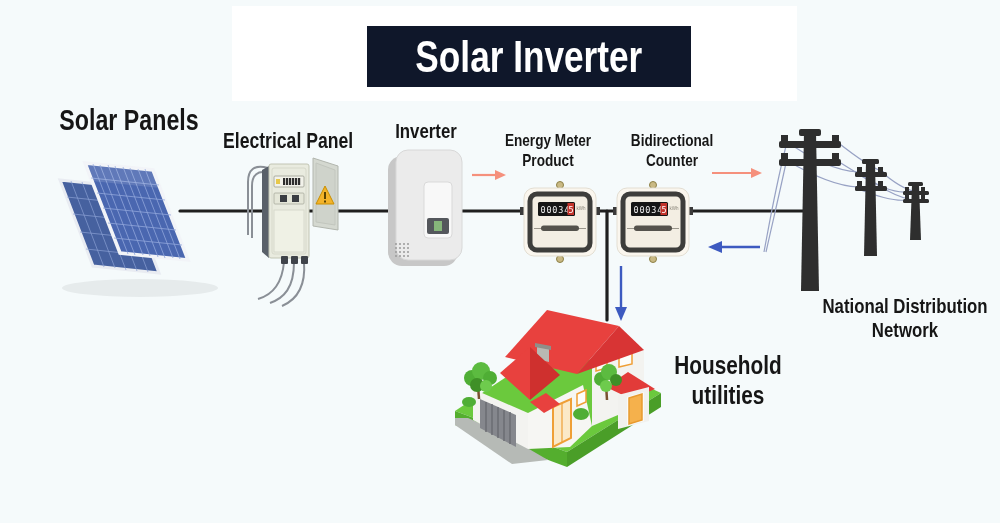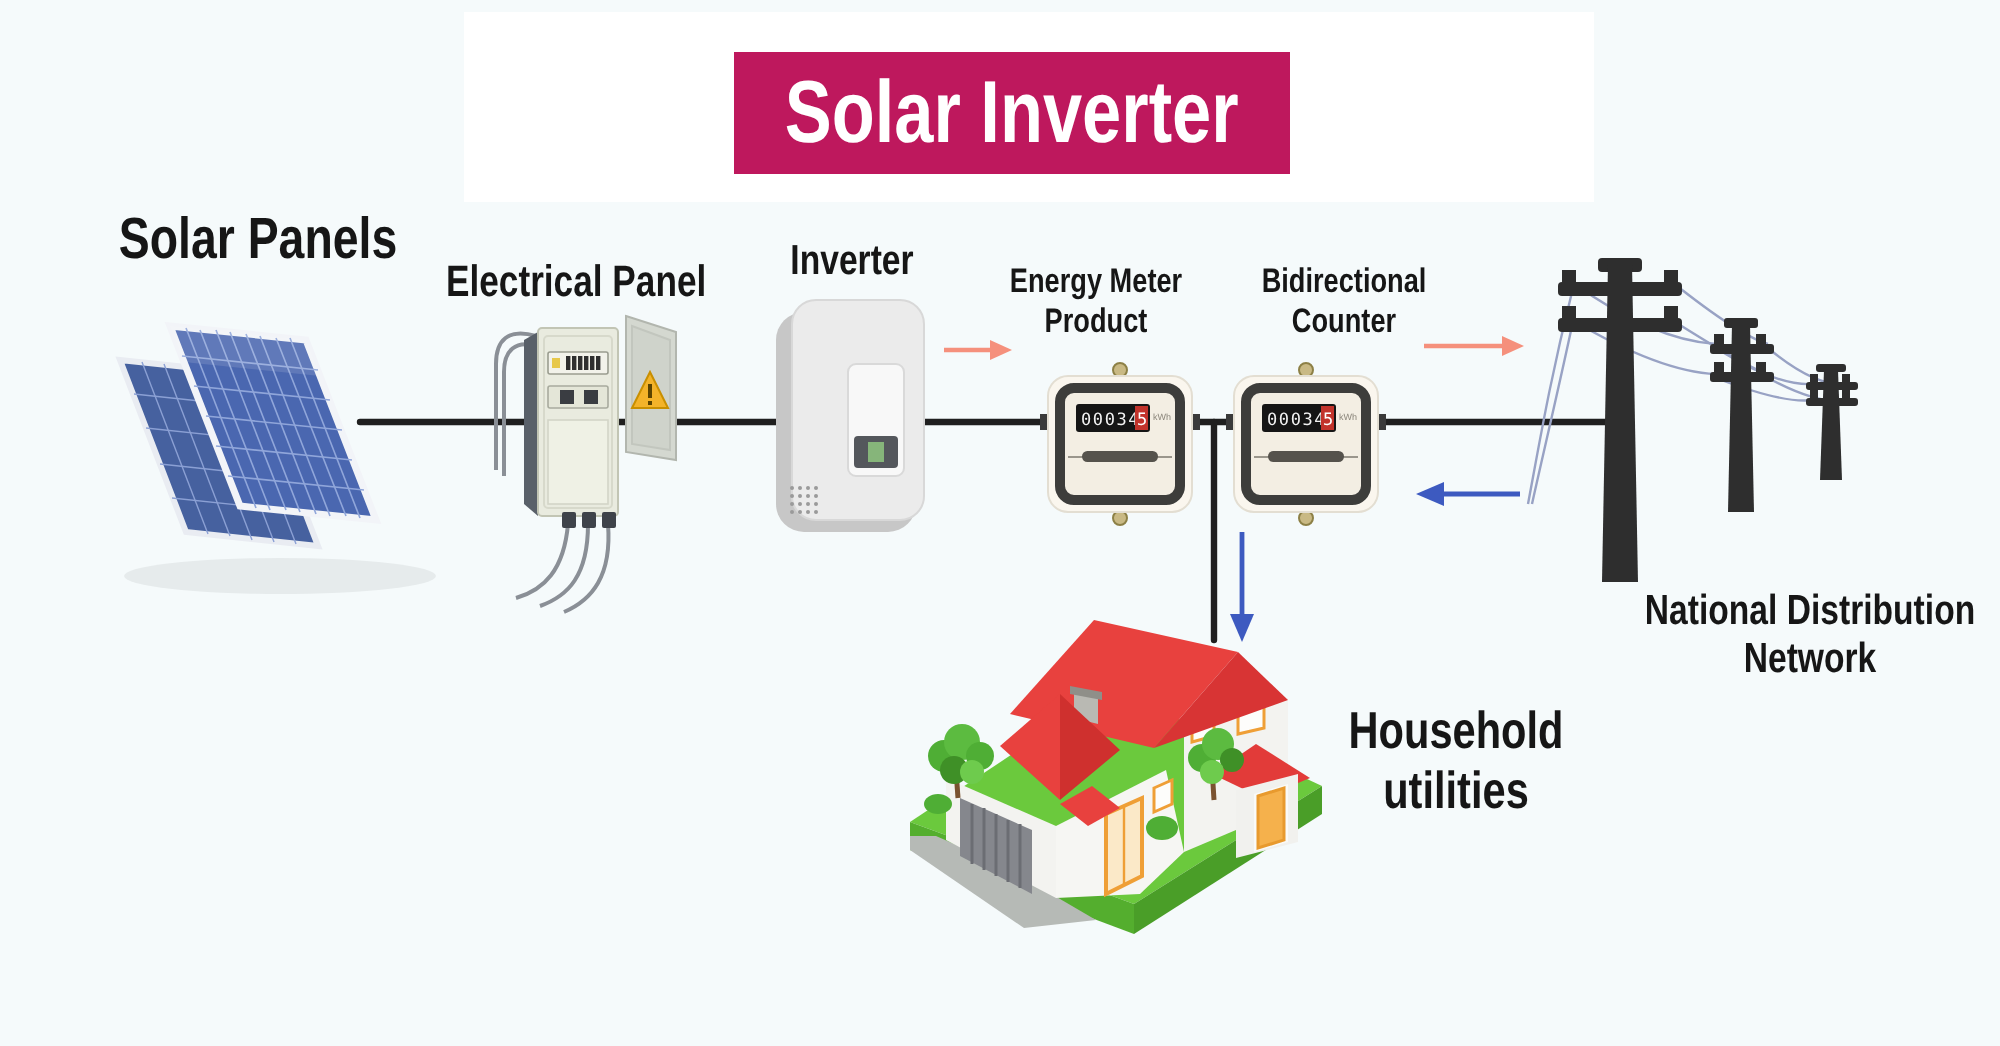--- a/index.html
+++ b/index.html
@@ -2,21 +2,21 @@
 <html><head>
 <meta charset="utf-8">
 <style>
   html,body{margin:0;padding:0;}
   .canvas{
     position:relative;width:1000px;height:523px;overflow:hidden;
     background:#f5fafb;font-family:"Liberation Sans",sans-serif;
   }
   .title-card{position:absolute;left:232px;top:6px;width:565px;height:95px;background:#ffffff;}
   .banner{
-    position:absolute;left:367px;top:26px;width:278px;height:61px;background:#be185d;
+    position:absolute;left:367px;top:26px;width:324px;height:61px;background:#0f172a;
     display:flex;align-items:center;justify-content:center;
   }
   .banner span{
     color:#ffffff;font-size:44px;font-weight:700;white-space:nowrap;
     display:inline-block;transform:scaleX(0.8);
   }
   .lbl{
     position:absolute;font-weight:700;color:#161616;text-align:center;line-height:1.16;
     transform:scaleX(0.8);transform-origin:50% 0;white-space:nowrap;
   }

